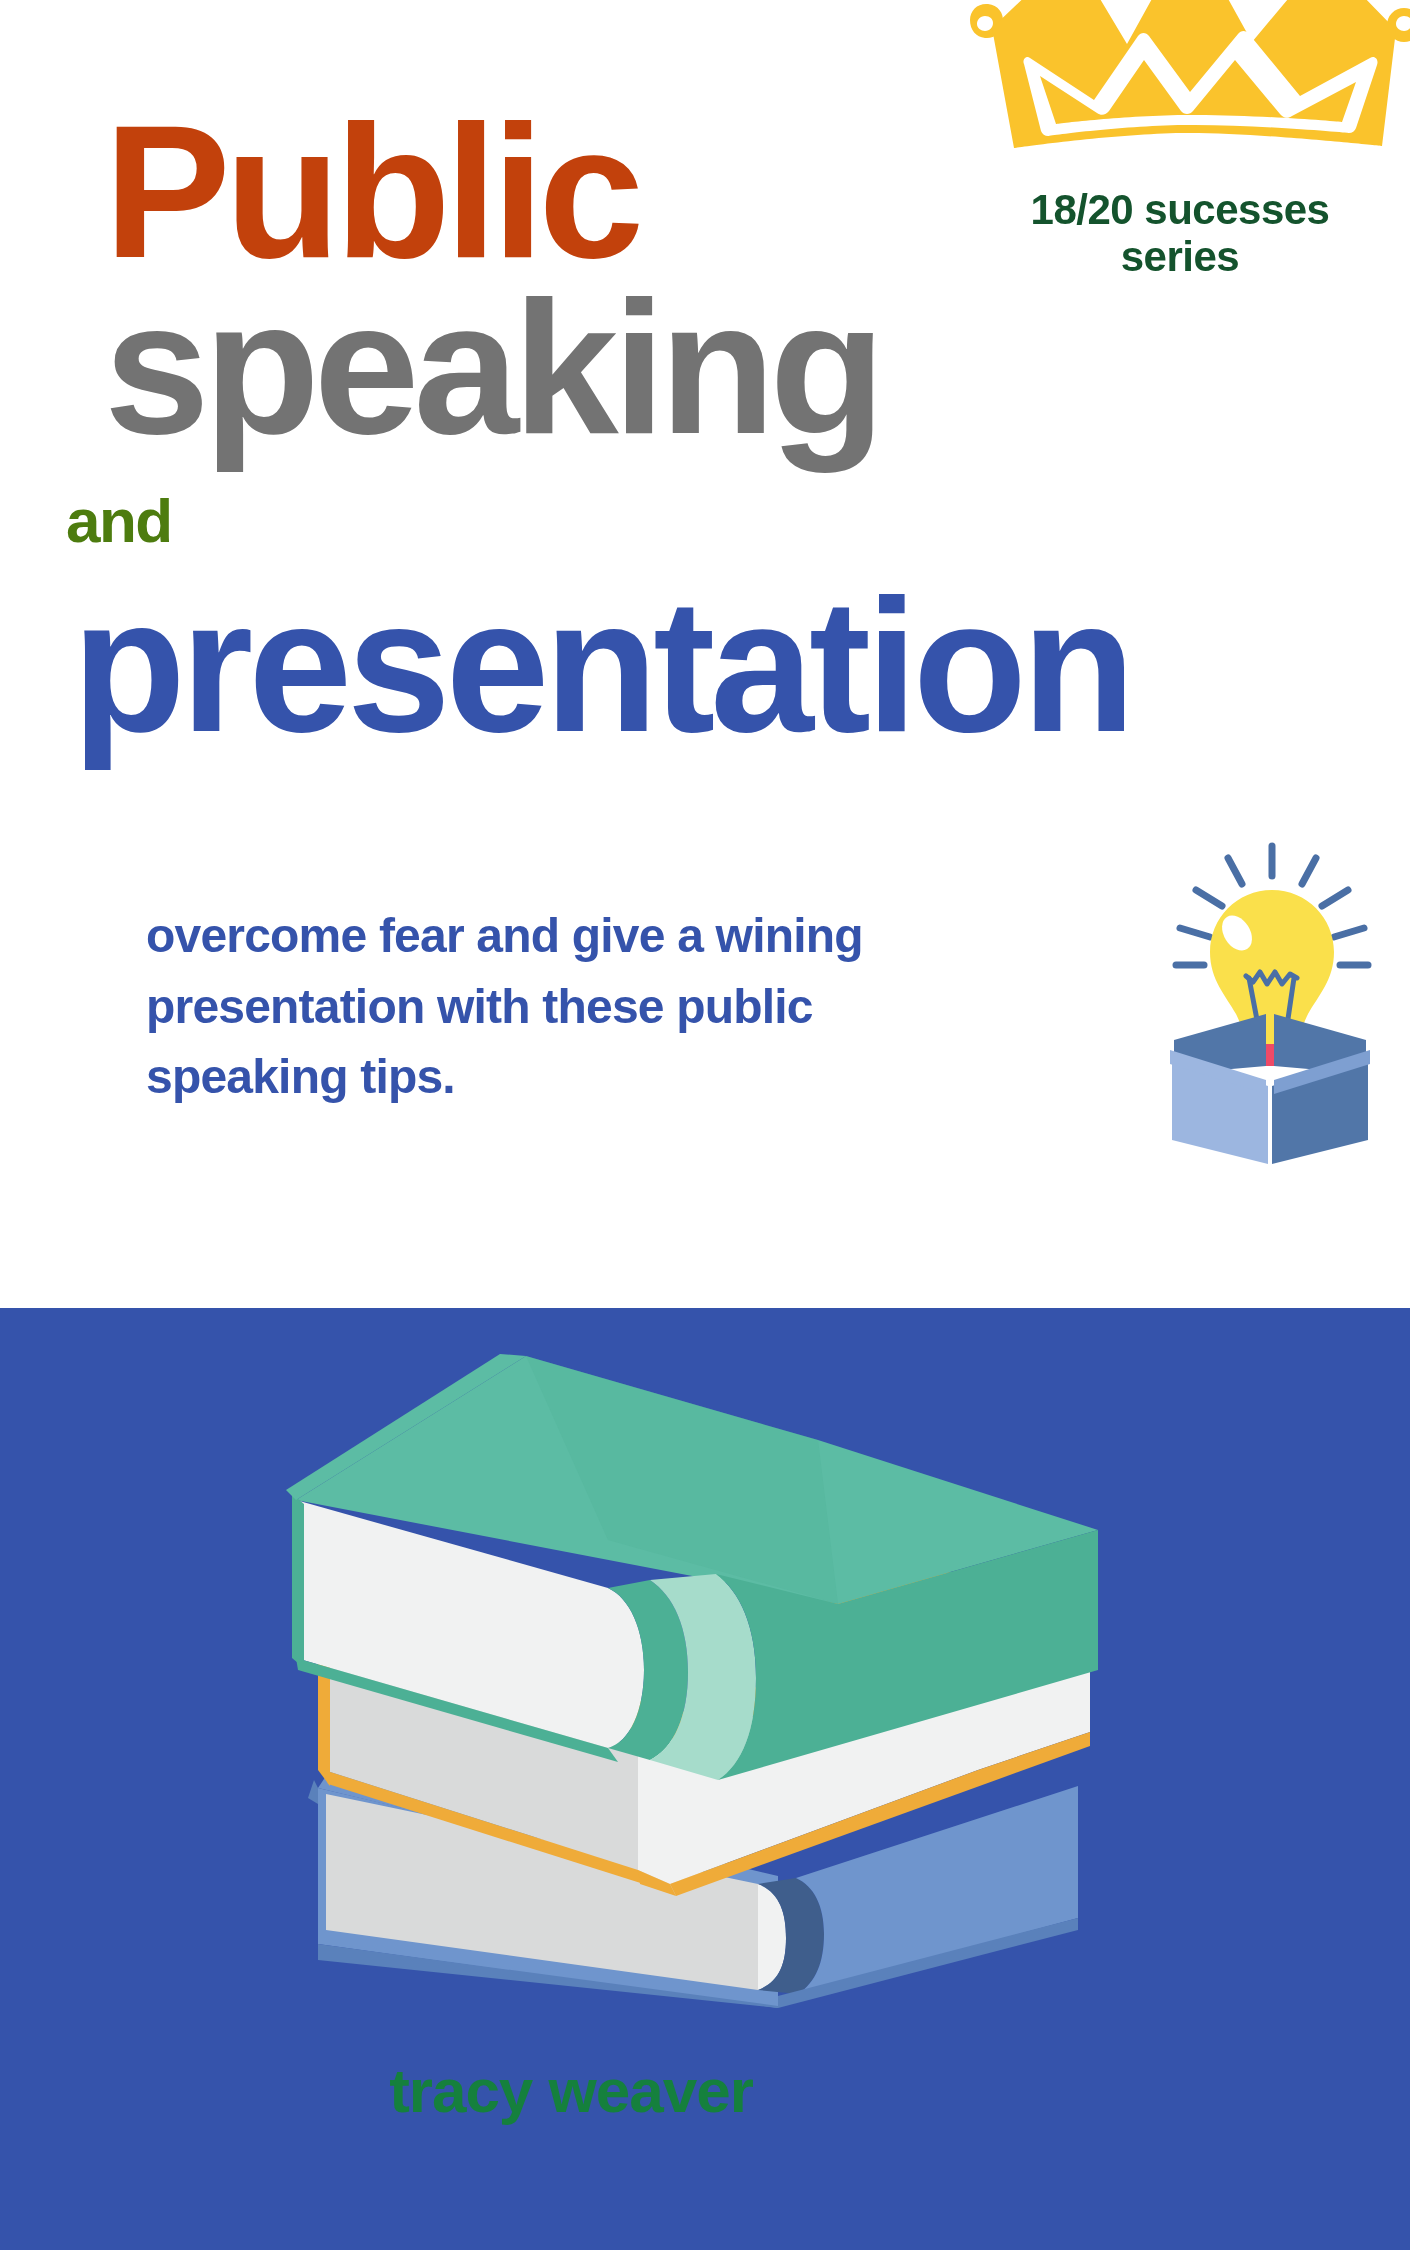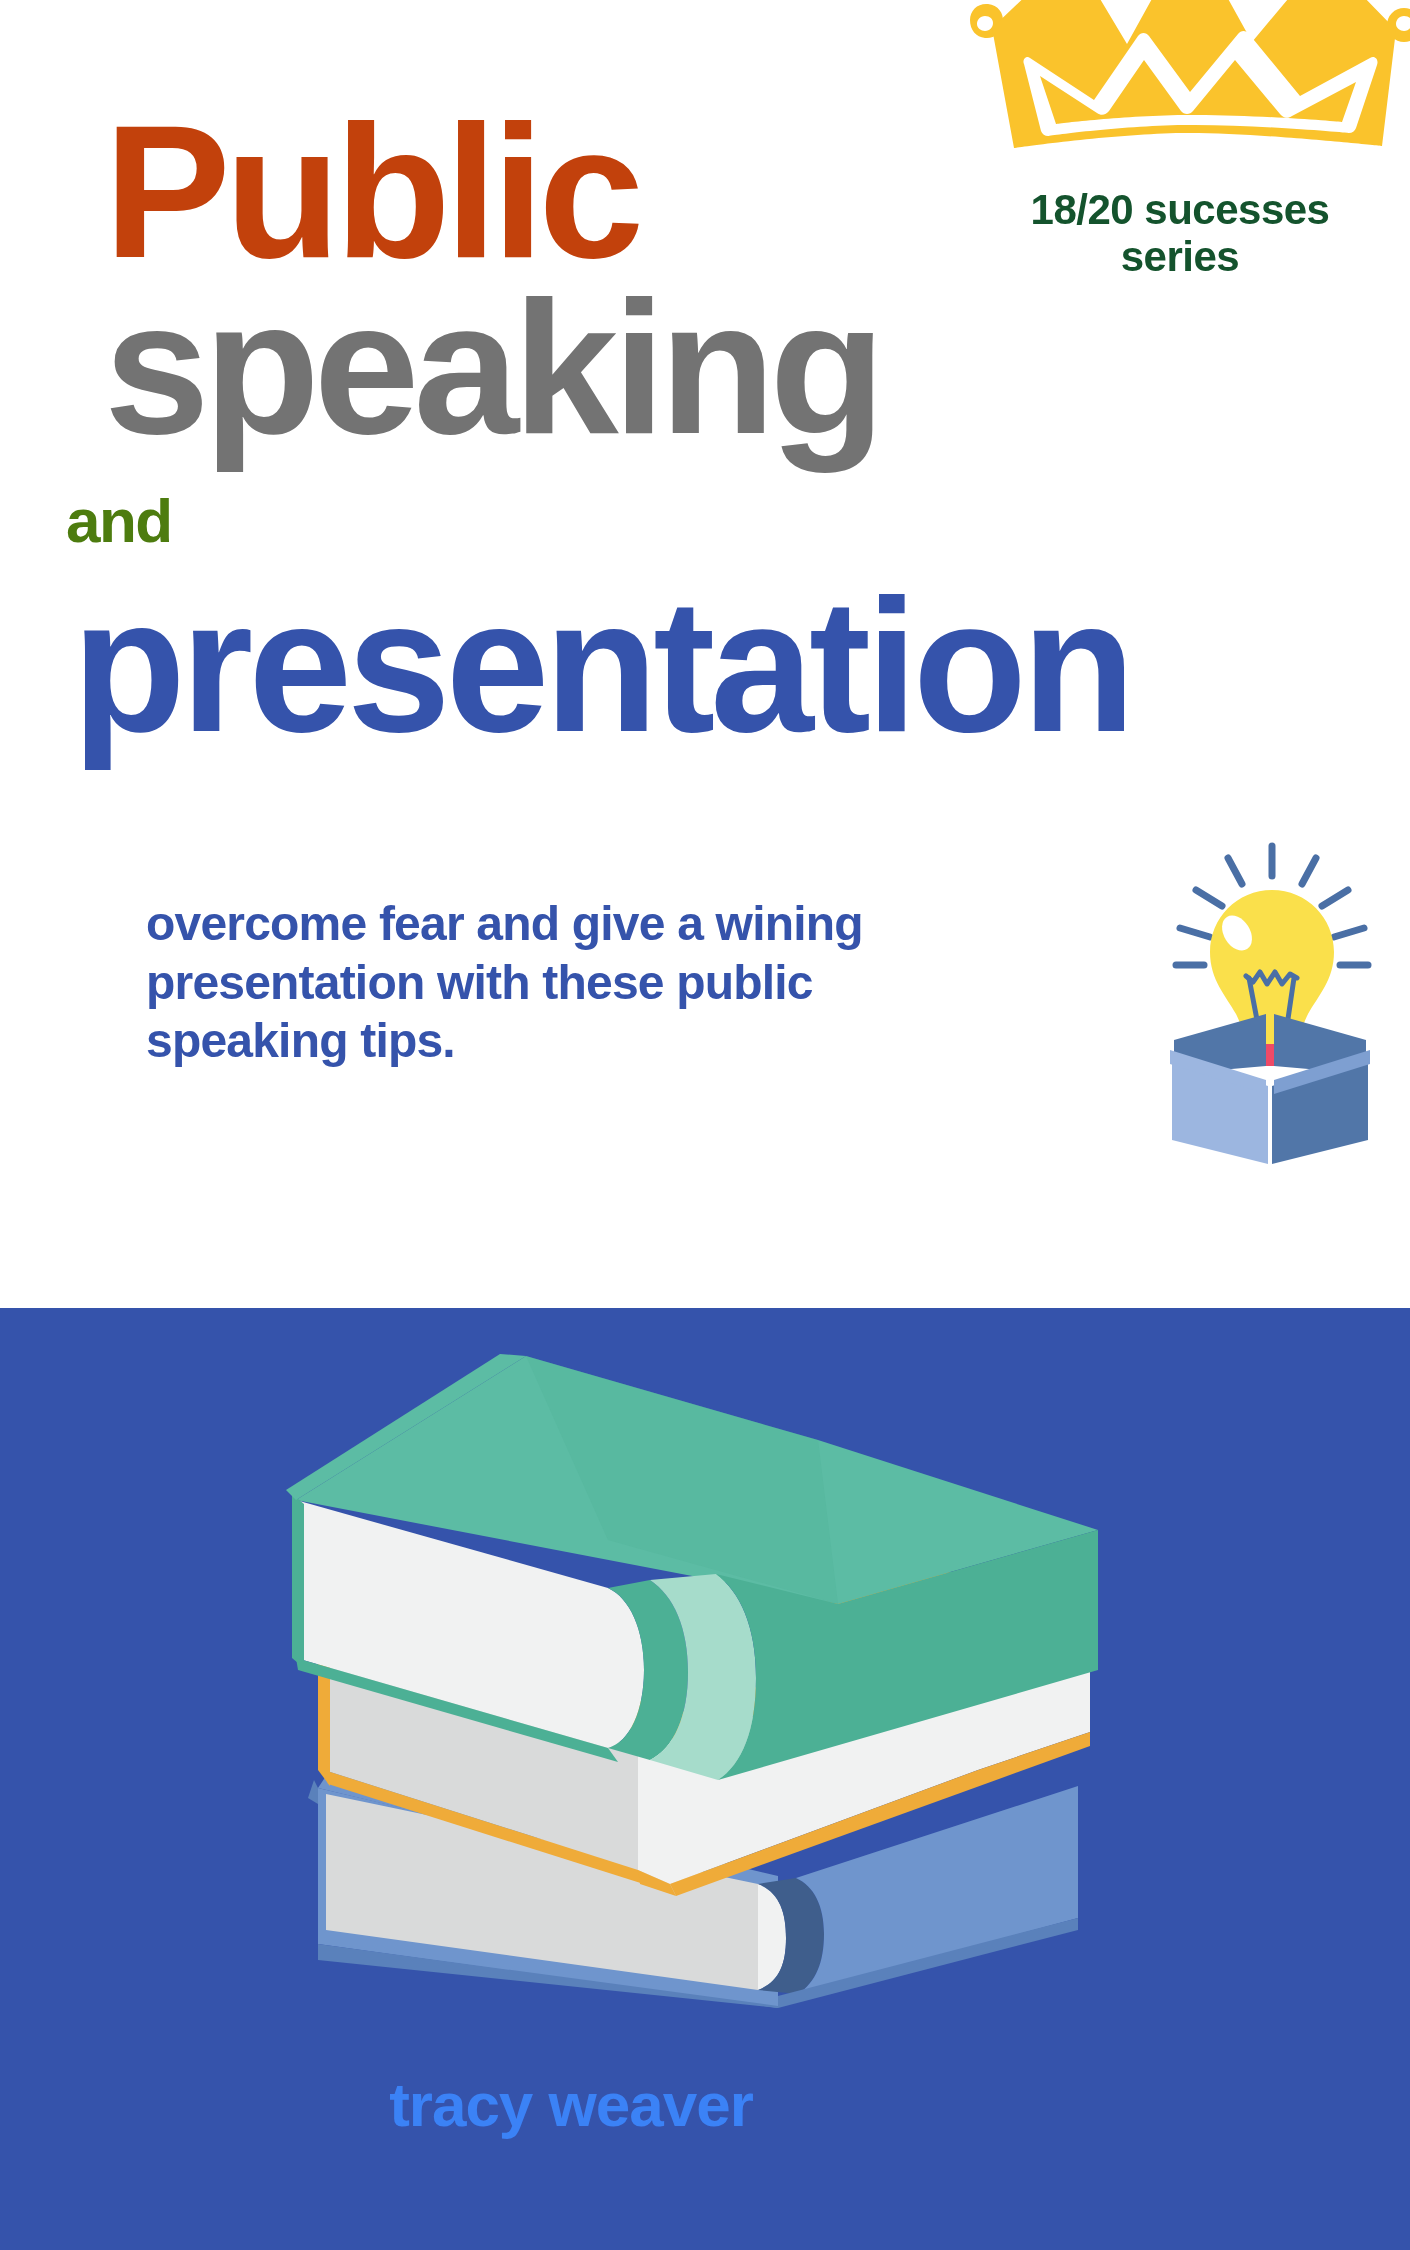--- a/index.html
+++ b/index.html
@@ -106,21 +106,21 @@
     position: absolute;
     left: 146px;
     top: 895px;
     width: 830px;
     color: #3553ab;
     font-weight: 800;
     font-size: 48px;
     line-height: 1.22;
     letter-spacing: -0.8px;
   }
-  .subtitle div { white-space: nowrap; }
+  .subtitle div { white-space: nowrap; margin-top: 12px; }
 
   
   .bulb-wrap {
     position: absolute;
     left: 1136px;
     top: 828px;
     width: 260px;
     height: 340px;
   }
   .bulb-wrap svg { display: block; width: 100%; height: 100%; }
@@ -135,26 +135,25 @@
   }
   .books-wrap svg { display: block; width: 100%; height: 100%; }
 
   
   .author {
     position: absolute;
     left: 0;
     top: 2060px;
     width: 1142px;
     text-align: center;
-    color: #3b82f6;
+    color: #15803d;
     font-weight: 800;
     font-size: 62px;
     letter-spacing: -1px;
     line-height: 1;
-    margin-top: 14px;
   }
 </style>
 </head>
 <body>
 
 <div id="cover">
 
   <div class="blue-panel"></div>
 
   <div class="crown-wrap">

